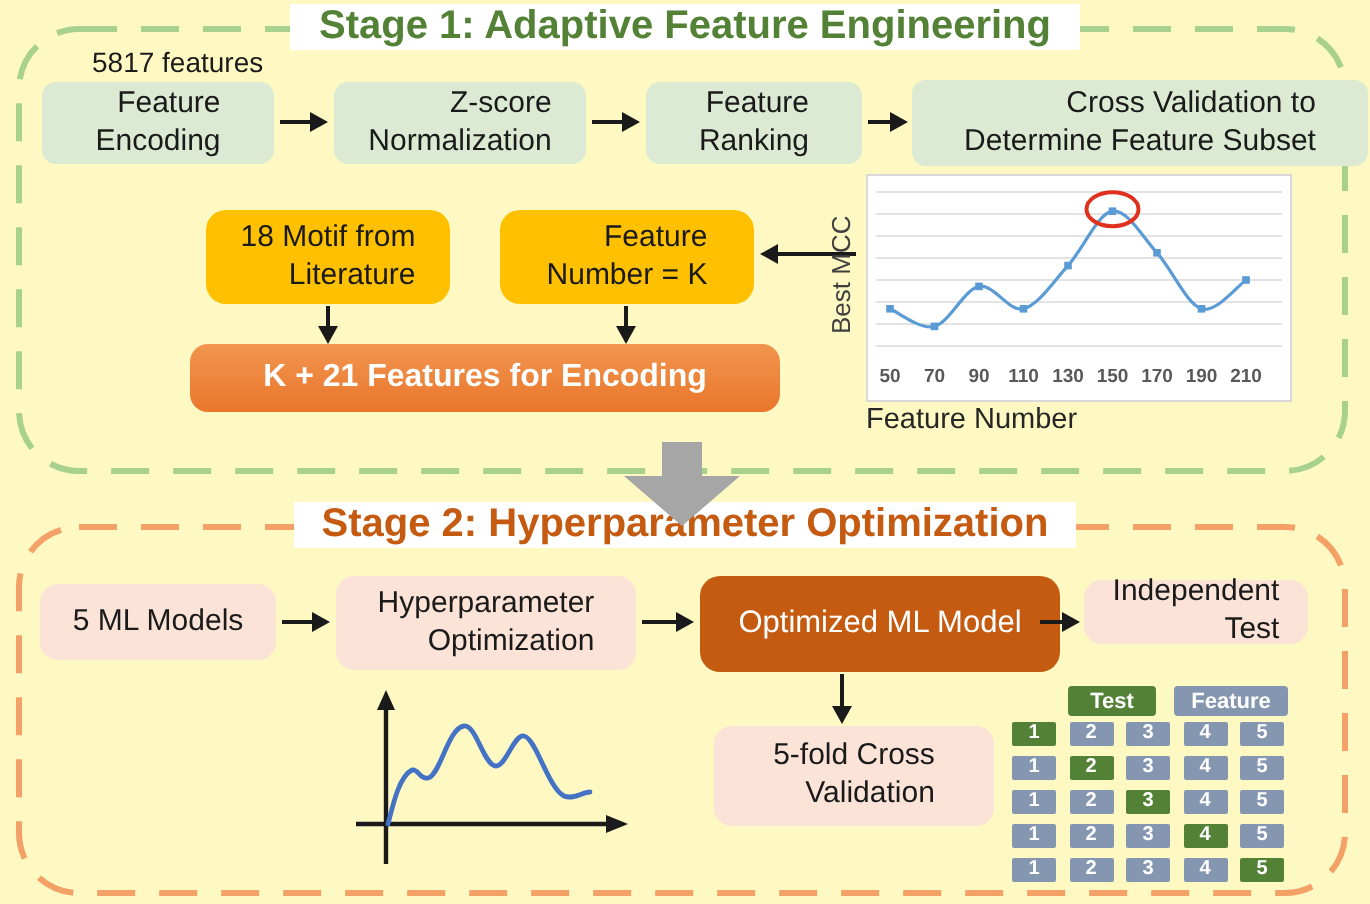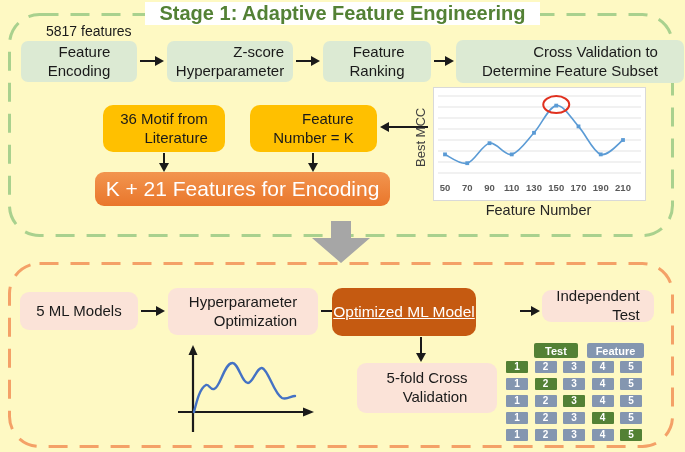--- a/index.html
+++ b/index.html
@@ -6,21 +6,21 @@
   #canvas{position:relative;width:685px;height:452px;background:#fef9c3;overflow:hidden;
           font-family:"Liberation Sans",sans-serif;color:#1a1a1a;}
   .abs{position:absolute;}
   svg{display:block;}
   
   .box{position:absolute;display:flex;align-items:center;justify-content:center;
        text-align:right;white-space:pre-line;line-height:1.25;font-size:15px;}
   .gbox{background:#dcead3;border-radius:7px;}
   .ybox{background:#ffc000;border-radius:10px;font-size:15px;}
   .obox{background:linear-gradient(#f2954f,#e9762b);border-radius:9px;color:#fff;
-        font-size:21px;font-weight:normal;}
+        font-size:16px;font-weight:bold;}
   .dbox{background:#c55a11;border-radius:10px;color:#fff;font-size:15.5px;}
   .pbox{background:#fbe3d8;border-radius:9px;}
   .stage-title{position:absolute;left:0;right:0;margin:0 auto;width:fit-content;
        background:#fff;padding:0 14px;font-size:20px;font-weight:bold;z-index:5;}
   .t1{color:#538135;}
   .t2{color:#c55a11;}
   .small-label{position:absolute;font-size:14px;color:#1a1a1a;}
   
   .ar{position:absolute;height:12px;}
   .ar .shaft{position:absolute;top:50%;height:2.2px;margin-top:-1.1px;background:#1a1a1a;}
@@ -33,21 +33,21 @@
   .ar-d{position:absolute;width:12px;}
   .ar-d .shaft{position:absolute;left:50%;width:2.2px;margin-left:-1.1px;top:0;bottom:7px;background:#1a1a1a;}
   .ar-d .head{position:absolute;bottom:0;left:50%;margin-left:-5.5px;width:0;height:0;
        border-top:9px solid #1a1a1a;border-left:5.5px solid transparent;border-right:5.5px solid transparent;}
   
   #chart-wrap{left:413px;top:87px;width:236px;height:132px;}
   #chart-ylabel{position:absolute;left:0;top:0;height:100px;width:17px;
        writing-mode:vertical-rl;transform:rotate(180deg);text-align:center;
        font-size:13px;color:#404040;}
   #mcc-plot{position:absolute;left:20px;top:0;background:#fff;border:1px solid #d9d9d9;}
-  #chart-xlabel{position:absolute;left:20px;top:115px;width:211px;text-align:center;
+  #chart-xlabel{position:absolute;left:20px;top:115px;width:211px;
        font-size:14.5px;color:#262626;}
   
   .chip{position:absolute;display:flex;align-items:center;justify-content:center;
        color:#fff;font-size:11px;font-weight:bold;border-radius:2px;}
   #fold-grid{left:506px;top:361px;width:140px;}
   .fold-row{display:flex;gap:6.5px;margin-bottom:5px;}
   .fold-cell{width:22px;height:12px;background:#8496b0;color:#fff;font-size:10px;
        font-weight:bold;line-height:12px;text-align:center;border-radius:1px;}
   .fold-cell.is-test{background:#538135;}
 </style>
@@ -63,35 +63,35 @@
 
   <div class="small-label" style="left:46px;top:23px;">5817 features</div>
 
   <div class="box gbox" style="left:21px;top:41px;width:116px;height:41px;">Feature
 Encoding</div>
   <div class="ar ar-r" style="left:140px;top:55px;width:24px;">
     <div class="shaft"></div>
       <div class="head"></div>
     </div>
   <div class="box gbox" style="left:167px;top:41px;width:126px;height:41px;">Z-score
-Hyperparameter</div>
+Normalization</div>
   <div class="ar ar-r" style="left:296px;top:55px;width:24px;">
     <div class="shaft"></div>
       <div class="head"></div>
     </div>
   <div class="box gbox" style="left:323px;top:41px;width:108px;height:41px;">Feature
 Ranking</div>
   <div class="ar ar-r" style="left:434px;top:55px;width:20px;">
     <div class="shaft"></div>
       <div class="head"></div>
     </div>
   <div class="box gbox" style="left:456px;top:40px;width:228px;height:43px;">Cross Validation to
 Determine Feature Subset</div>
 
-  <div class="box ybox" style="left:103px;top:105px;width:122px;height:47px;">36 Motif from
+  <div class="box ybox" style="left:103px;top:105px;width:122px;height:47px;">18 Motif from
 Literature</div>
   <div class="box ybox" style="left:250px;top:105px;width:127px;height:47px;">Feature
 Number = K</div>
   <div class="ar ar-l" style="left:380px;top:121px;width:48px;">
     <div class="shaft"></div>
       <div class="head"></div>
     </div>
 
   <div class="ar-d" style="left:158px;top:153px;height:19px;">
     <div class="shaft"></div>
@@ -139,33 +139,34 @@
     <div id="chart-xlabel">Feature Number</div>
   </div>
 
   <svg class="abs" style="left:312px;top:221px;z-index:6;" width="58" height="42">
     <polygon points="19,0 39,0 39,17 58,17 29,42 0,17 19,17" fill="#a6a6a6"></polygon>
   </svg>
 
   <svg class="abs" style="left:8px;top:262px;" width="666" height="186">
     <rect x="1.5" y="1.5" width="663" height="183" rx="30" fill="none" stroke="#f4a167" stroke-width="3" stroke-dasharray="19 12"></rect>
   </svg>
+  <div class="stage-title t2" style="top:251px;">Stage 2: Hyperparameter Optimization</div>
 
   <div class="box pbox" style="left:20px;top:292px;width:118px;height:38px;">5 ML Models</div>
   <div class="ar ar-r" style="left:141px;top:305px;width:24px;">
     <div class="shaft"></div>
       <div class="head"></div>
     </div>
   <div class="box pbox" style="left:168px;top:288px;width:150px;height:47px;">Hyperparameter
 Optimization</div>
   <div class="ar ar-r" style="left:321px;top:305px;width:26px;">
     <div class="shaft"></div>
       <div class="head"></div>
     </div>
-  <div class="box dbox" style="left:332px;top:288px;width:144px;height:48px;text-decoration:underline;">Optimized ML Model</div>
+  <div class="box dbox" style="left:350px;top:288px;width:180px;height:48px;">Optimized ML Model</div>
   <div class="ar ar-r" style="left:520px;top:305px;width:20px;">
     <div class="shaft"></div>
       <div class="head"></div>
     </div>
   <div class="box pbox" style="left:542px;top:290px;width:112px;height:32px;">Independent
 Test</div>
 
   <svg class="abs" style="left:168px;top:344px;" width="150" height="94">
     <line x1="25" y1="88" x2="25" y2="8" stroke="#1a1a1a" stroke-width="2.2"></line>
     <polygon points="25,1 20.5,11 29.5,11" fill="#1a1a1a"></polygon>

